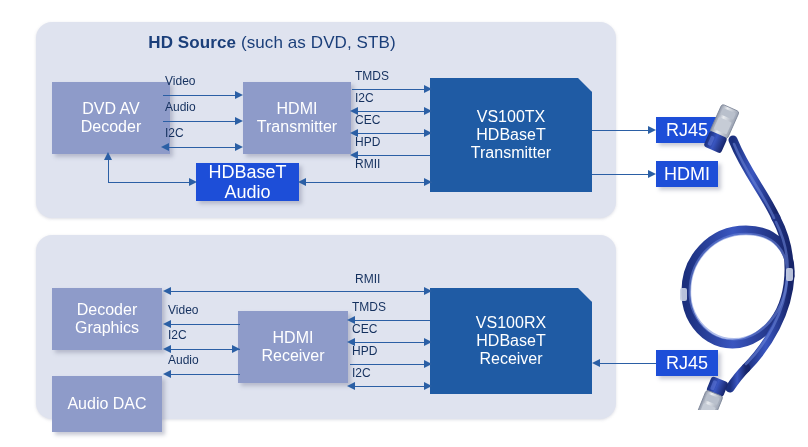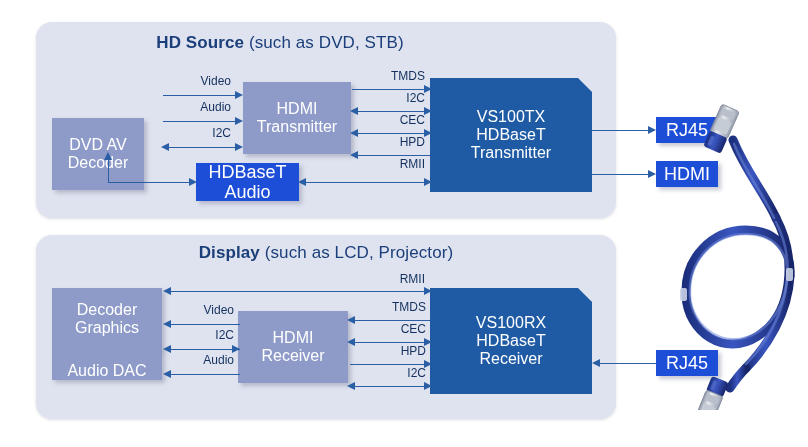--- a/index.html
+++ b/index.html
@@ -86,39 +86,39 @@
   .arr.up{
     border-left:4.5px solid transparent;
     border-right:4.5px solid transparent;
     border-bottom:8px solid #2b5fa5;
   }
   .sig{
     position:absolute;
     color:#14305e;
     font-size:12px;
     white-space:nowrap;
-    text-align:right;
+    text-align:left;
   }
 
   
   #cable{position:absolute;left:672px;top:100px;width:136px;height:310px;}
 </style>
 </head>
 <body>
 
 <div id="stage">
 
   <div class="panel" style="left:36px;top:22px;width:580px;height:196px;"></div>
 
-  <div class="panel-title" style="left:36px;top:33px;width:488px;">
+  <div class="panel-title" style="left:28px;top:33px;width:488px;">
     <span class="strong">HD Source</span>
     <span class="light">(such as DVD, STB)</span>
   </div>
 
-  <div class="box light" style="left:52px;top:82px;width:92px;height:72px;margin-top:36px;">
+  <div class="box light" style="left:52px;top:82px;width:118px;height:72px;">
     <span>
       <span>DVD AV</span><br>
       <span>Decoder</span>
     </span>
   </div>
 
   <div class="box light" style="left:243px;top:82px;width:108px;height:72px;">
     <span>
       <span>HDMI</span><br>
       <span>Transmitter</span>
@@ -188,33 +188,29 @@
   </div>
 
   <div class="hline" style="left:592px;top:174px;width:62px;"></div>
   <div class="arr right" style="left:648px;top:170px;"></div>
   <div class="box small" style="left:656px;top:161px;width:62px;height:26px;">
     <span>HDMI</span>
   </div>
 
   <div class="panel" style="left:36px;top:235px;width:580px;height:184px;"></div>
 
-  <div class="panel-title" style="left:36px;top:243px;width:580px;">
-    <span class="strong">Display</span>
-    <span class="light">(such as LCD, Projector)</span>
-  </div>
 
   <div class="box light" style="left:52px;top:288px;width:110px;height:62px;">
     <span>
       <span>Decoder</span><br>
       <span>Graphics</span>
     </span>
   </div>
 
-  <div class="box light" style="left:52px;top:348px;width:110px;height:32px;align-items:flex-end;">
+  <div class="box light" style="left:52px;top:376px;width:110px;height:56px;">
     <span>Audio DAC</span>
   </div>
 
   <div class="box light" style="left:238px;top:311px;width:110px;height:72px;">
     <span>
       <span>HDMI</span><br>
       <span>Receiver</span>
     </span>
   </div>
 

